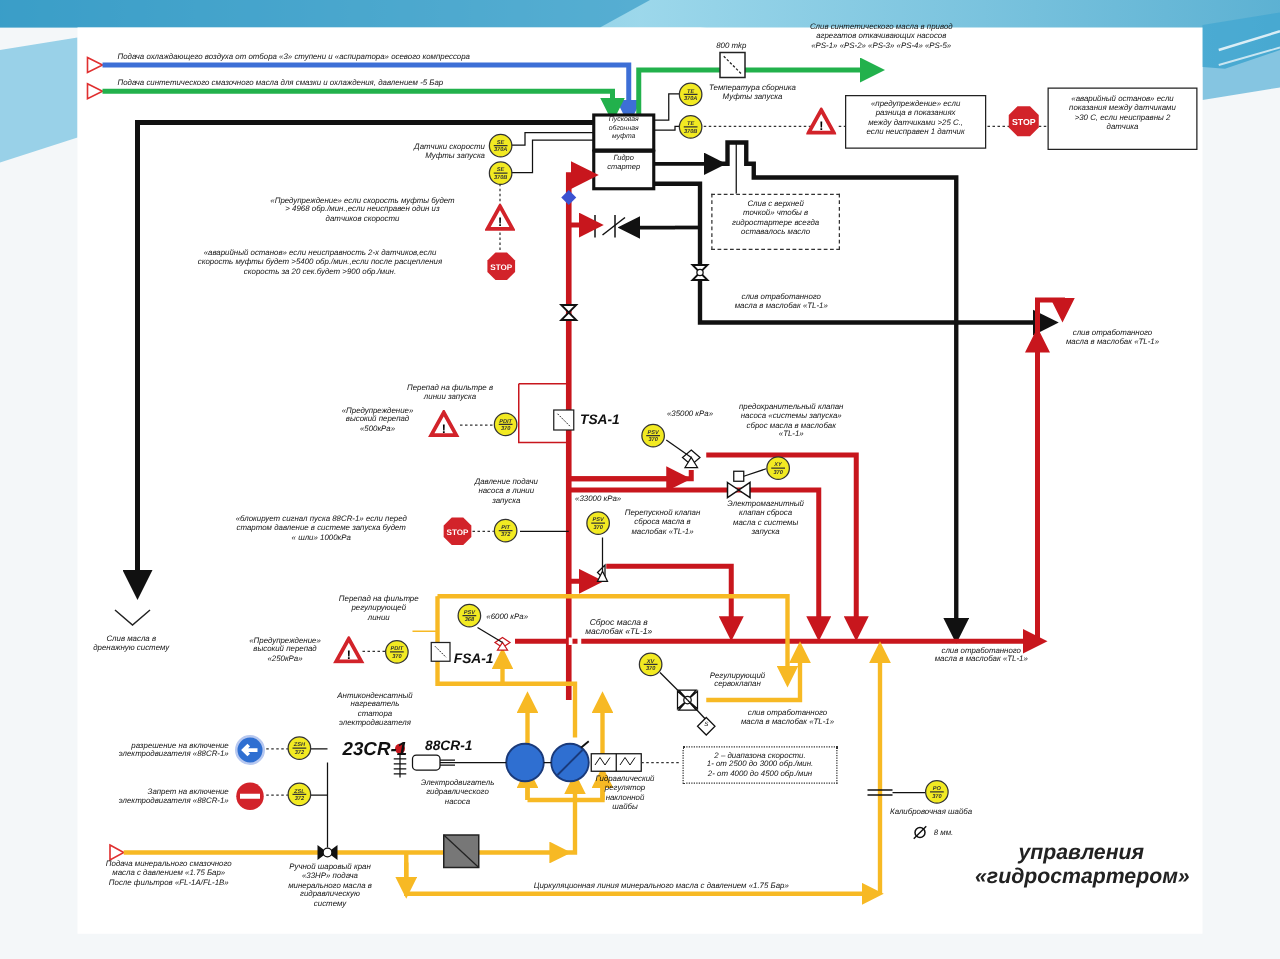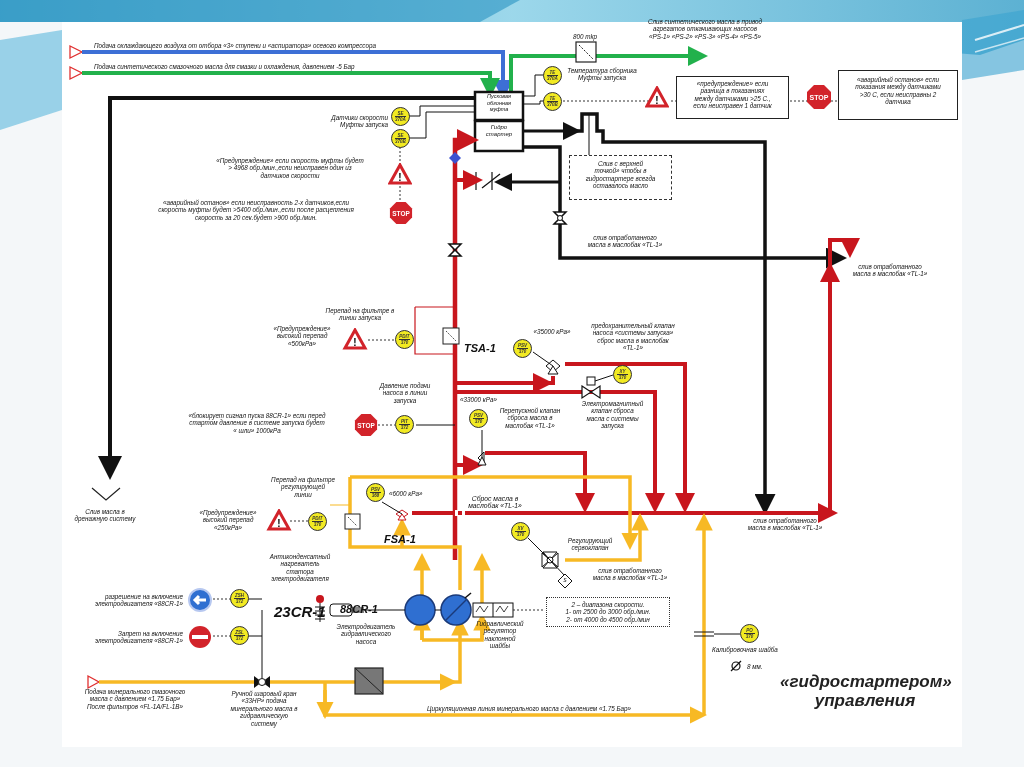--- a/index.html
+++ b/index.html
@@ -3,21 +3,21 @@
 <meta charset="utf-8">
 <style>
   html,body{margin:0;padding:0;}
   body{width:1024px;height:767px;overflow:hidden;position:relative;background:#f3f6f8;font-family:"Liberation Sans",sans-serif;}
   .bg{position:absolute;left:0;top:0;width:1024px;height:767px;}
   .sheet{position:absolute;left:62px;top:22px;width:900px;height:725px;background:#ffffff;}
   svg.diagram{position:absolute;left:0;top:0;}
   .t{position:absolute;font-style:italic;color:#111;font-size:6.3px;line-height:7.4px;text-align:center;white-space:nowrap;}
   .tl{text-align:left;}
   .tr{text-align:right;}
-  .big{font-size:13px;font-weight:bold;font-style:italic;line-height:14px;margin-top:12px;}
+  .big{font-size:13px;font-weight:bold;font-style:italic;line-height:14px;}
   .title{position:absolute;left:780px;top:672px;width:170px;text-align:center;font-size:17px;font-weight:bold;font-style:italic;color:#222;line-height:19px;}
   .box{position:absolute;border:1px solid #222;background:#fff;font-style:italic;font-size:6.3px;line-height:7.4px;text-align:center;color:#111;padding:3px 4px;box-sizing:border-box;}
   .dashed{border:1px dashed #333;}
   .dotted{border:1.5px dotted #333;}
   .sensor{position:absolute;width:19px;height:19px;border-radius:50%;background:#f2ea22;border:1.5px solid #333;box-sizing:border-box;font-size:4.5px;line-height:5px;text-align:center;font-weight:bold;font-style:italic;color:#333;display:flex;flex-direction:column;justify-content:center;}
   .sensor .l1{border-bottom:0.6px solid #333;margin:0 3px;}
 </style>
 </head>
 <body>
 
@@ -454,21 +454,21 @@
 <div class="t" style="left:258px;top:476px;width:90px;">
   <div>Перепад на фильтре</div>
     <div>регулирующей</div>
     <div>линии</div>
 </div>
 <div class="t" style="left:188px;top:509px;width:80px;">
   <div>«Предупреждение»</div>
     <div>высокий перепад</div>
     <div>«250кPa»</div>
 </div>
-<div class="t tl big" style="left:384px;top:520px;font-size:11px;">FSA-1</div>
+<div class="t tl big" style="left:363px;top:520px;font-size:11px;">FSA-1</div>
 <div class="t tl" style="left:389px;top:490px;">«6000 кPa»</div>
 <div class="t" style="left:455px;top:495px;width:80px;font-size:6.8px;">
   <div>Сброс масла в</div>
     <div>маслобак «TL-1»</div>
 </div>
 <div class="t" style="left:555px;top:537px;width:70px;">
   <div>Регулирующий</div>
     <div>сервоклапан</div>
 </div>
 <div class="t" style="left:561px;top:577px;width:8px;font-size:5px;">S</div>
@@ -514,15 +514,15 @@
     <div>«33HP» подача</div>
     <div>минерального масла в</div>
     <div>гидравлическую</div>
     <div>систему</div>
 </div>
 <div class="t tl" style="left:427px;top:705px;">Циркуляционная линия минерального масла с давлением «1.75 Бар»</div>
 <div class="t tl" style="left:712px;top:646px;">Калибровочная шайба</div>
 <div class="t tl" style="left:747px;top:663px;">8 мм.</div>
 
 <div class="title">
+  <div>управления</div>
   <div>«гидростартером»</div>
-  <div>управления</div>
 </div>
 
 </body></html>

